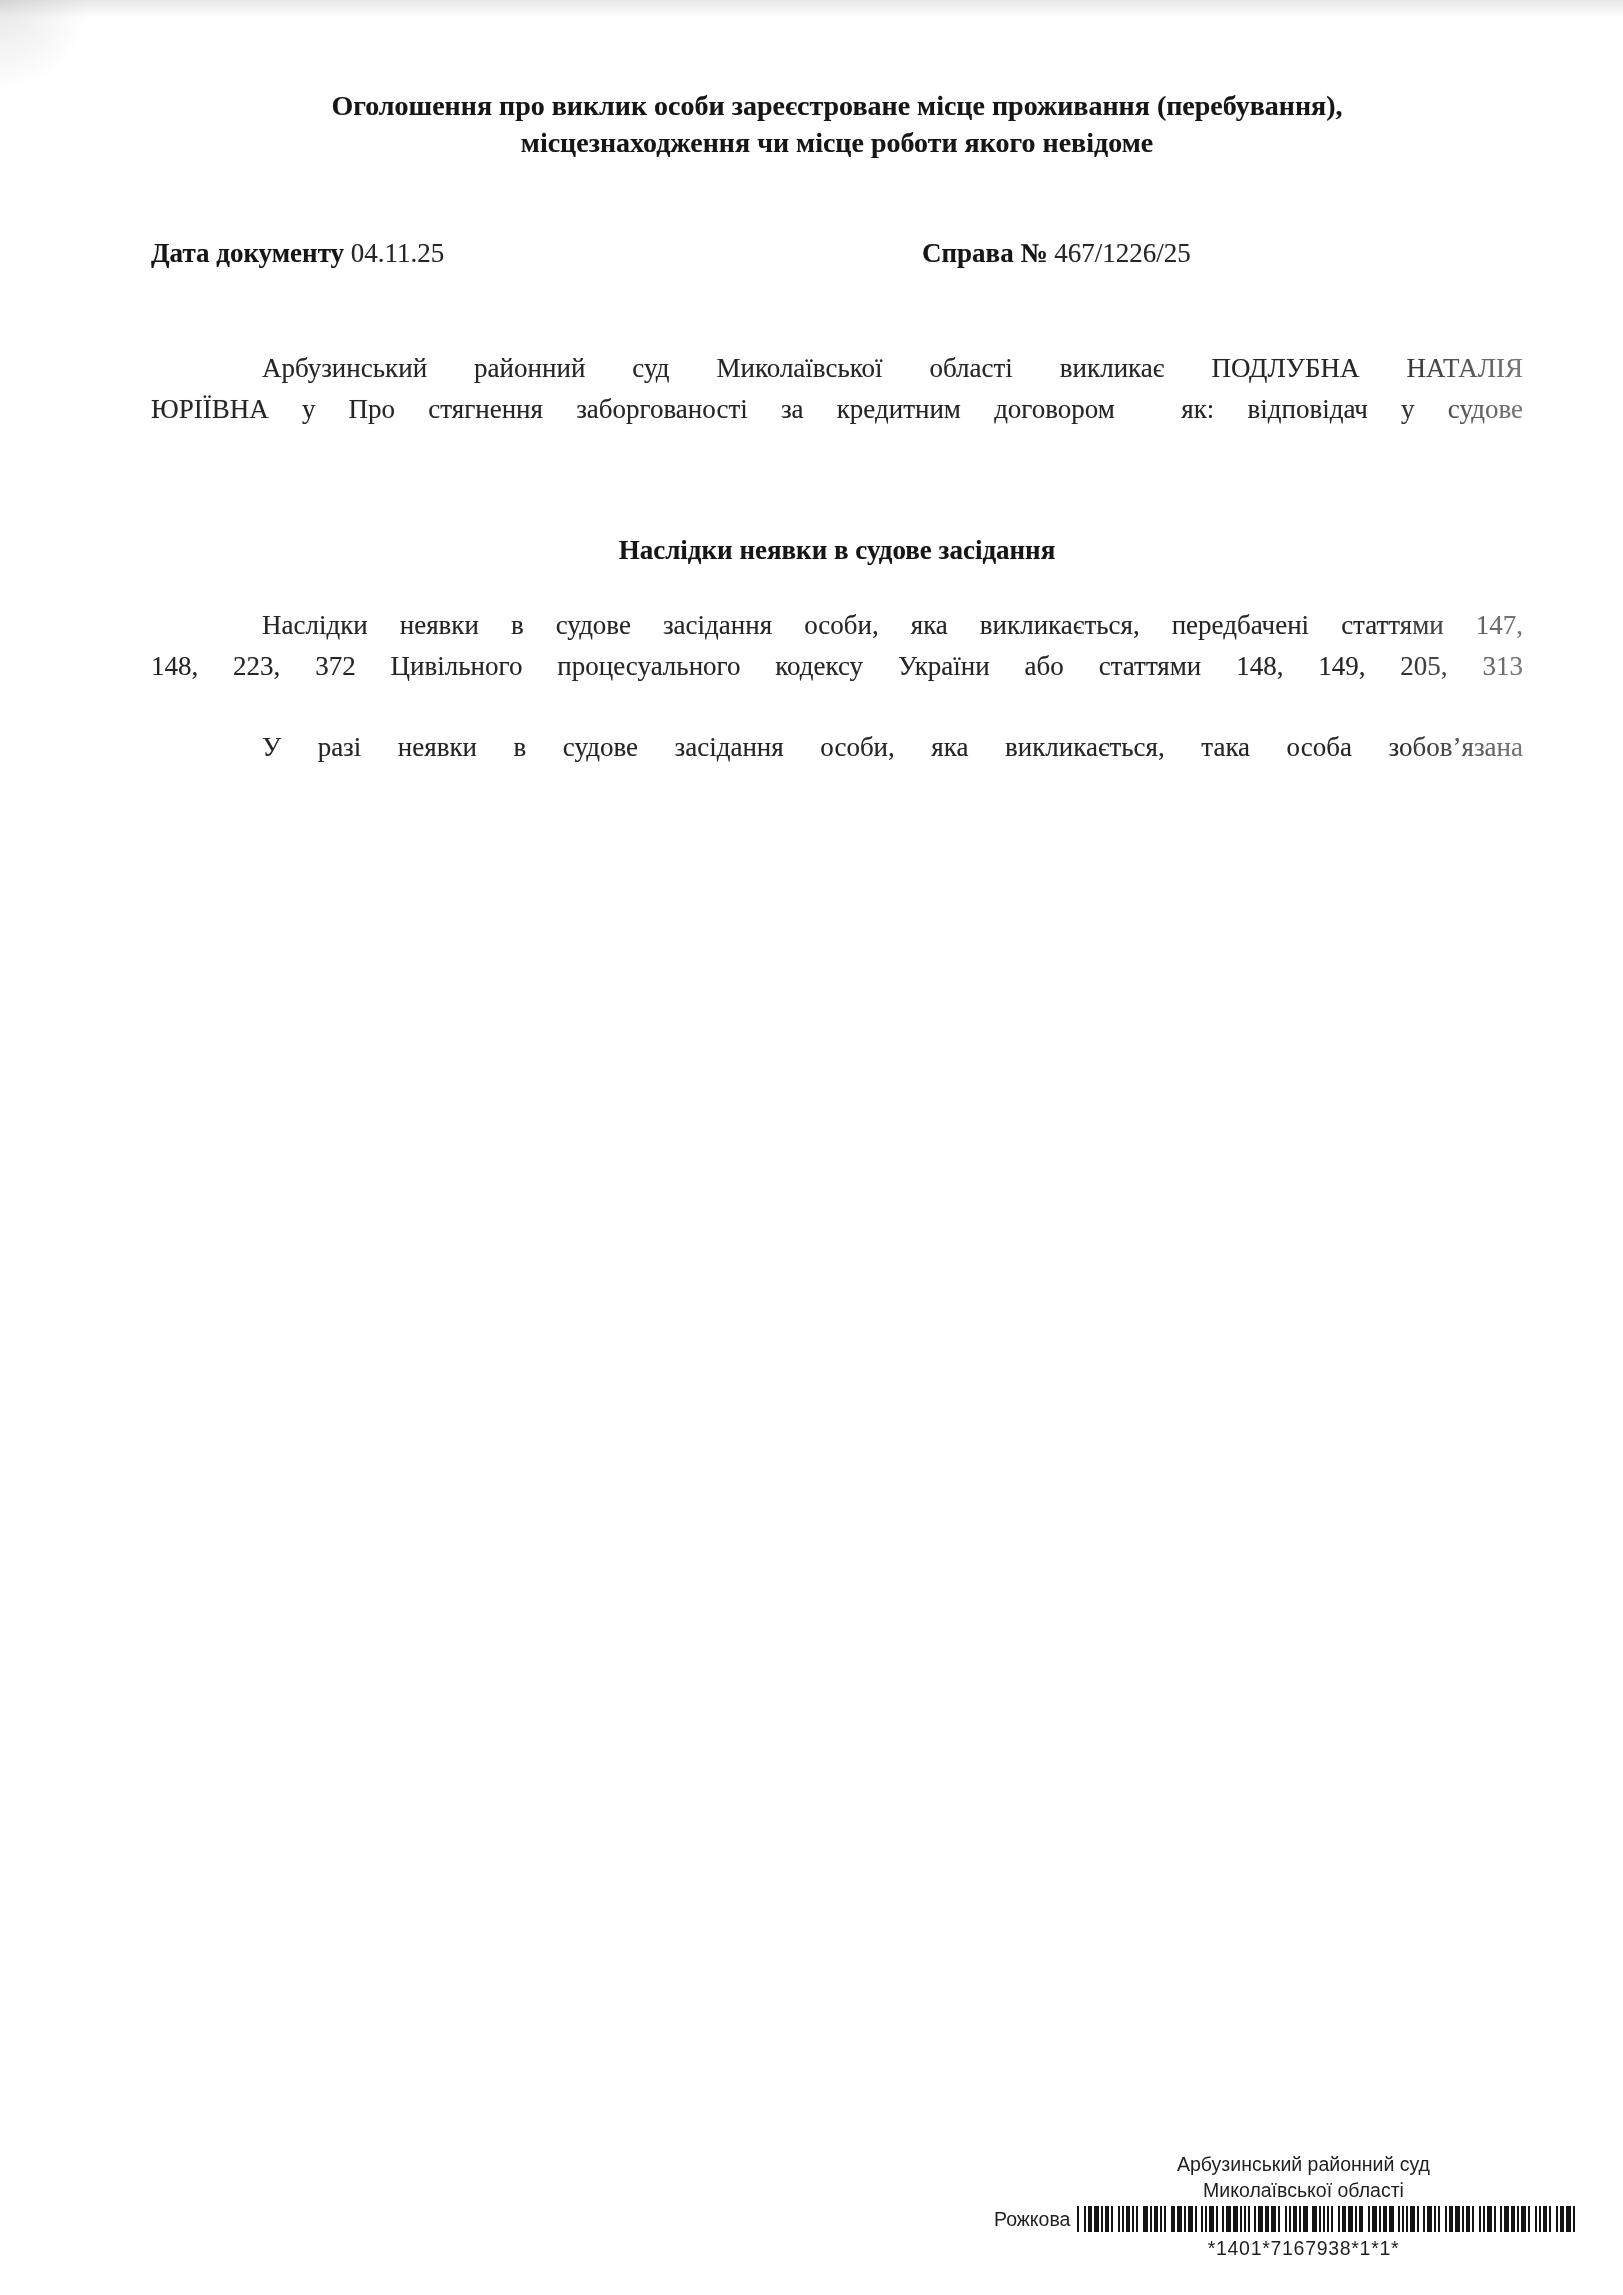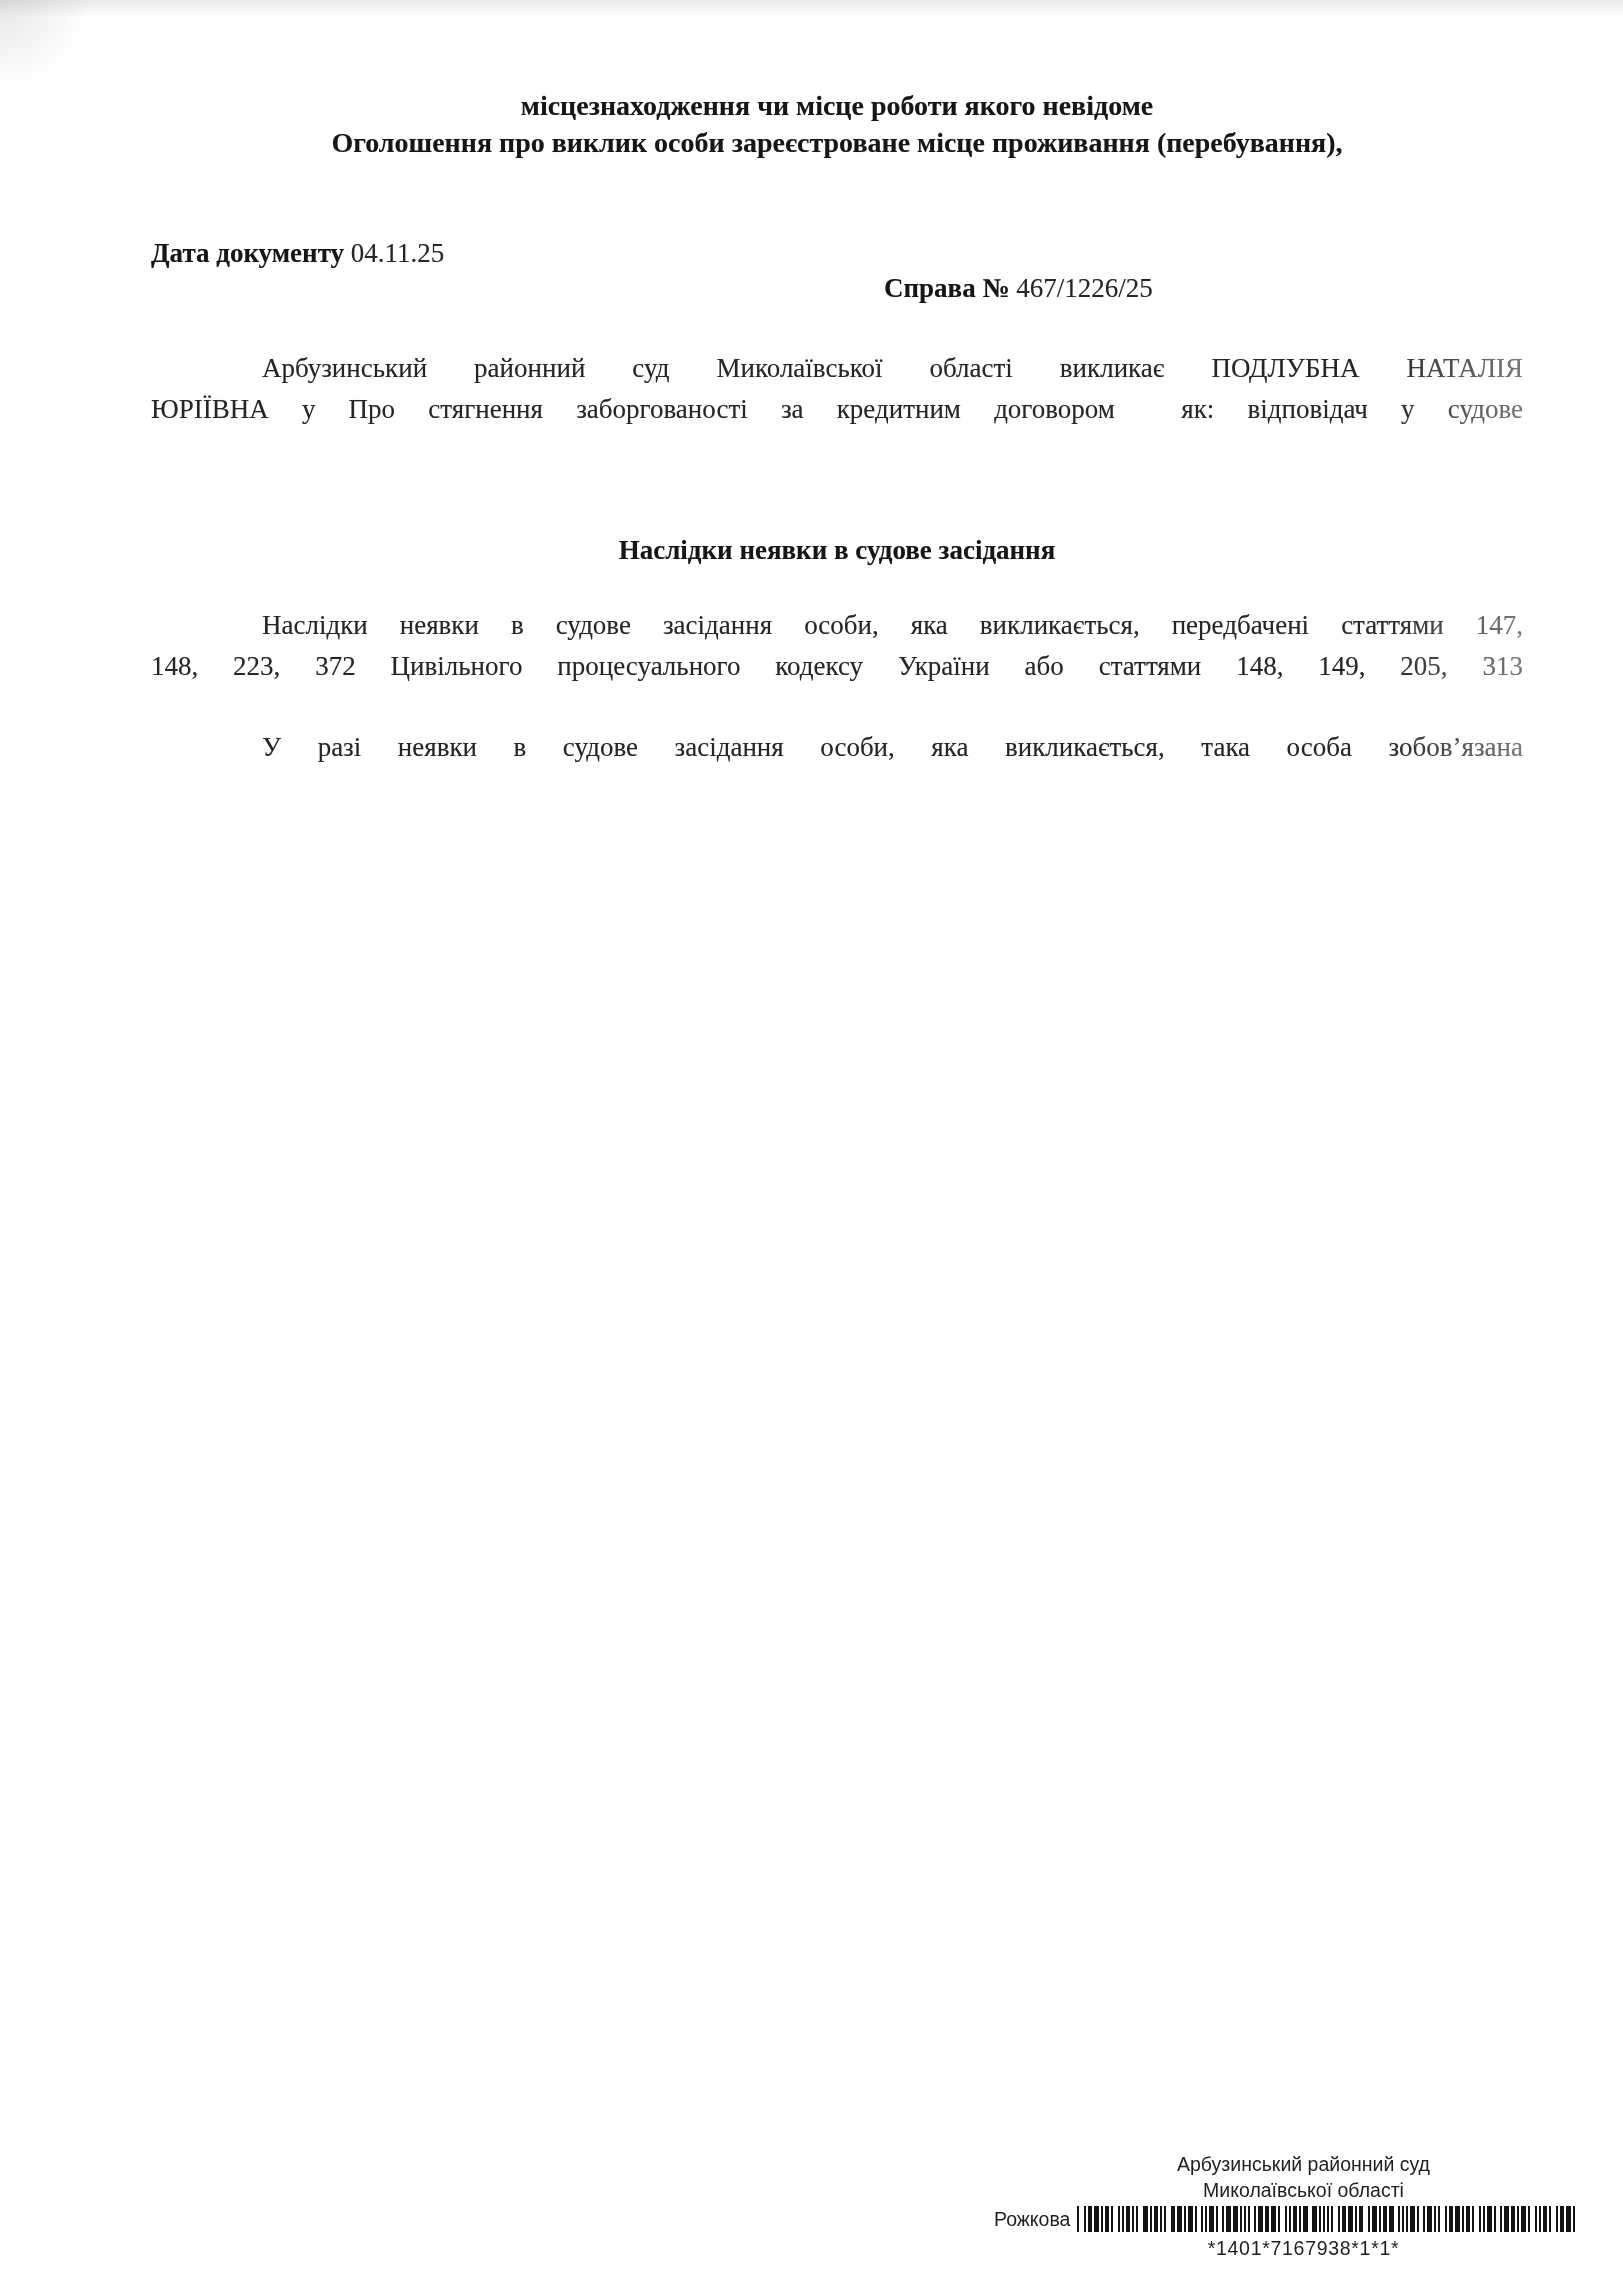--- a/index.html
+++ b/index.html
@@ -28,21 +28,21 @@
   }
   .txt{text-shadow:0 0 0.7px rgba(45,45,45,0.35);}
   .title{
     position:absolute;top:87px;left:151px;width:1372px;
     text-align:center;font-weight:bold;font-size:28px;line-height:37px;color:#161616;
   }
   .meta{
     position:absolute;top:233px;left:151px;width:1372px;height:41px;
     font-size:27px;line-height:41px;
   }
-  .meta .case{position:absolute;left:733px;top:0;margin-top:35px;}
+  .meta .case{position:absolute;left:771px;top:0;}
   .b{font-weight:bold;color:#161616;}
   .para{
     position:absolute;left:151px;width:1372px;
     font-size:27px;line-height:41px;
   }
   .para .line{white-space:pre-wrap;}
   .line.jl{text-align:justify;text-align-last:justify;}
   .line.ind{text-indent:111px;}
   .p1{top:348px;}
   .heading{
@@ -67,22 +67,22 @@
 </style>
 </head>
 <body>
 
 <div class="page">
 
   <div class="scan-top"></div>
   <div class="scan-corner"></div>
 
   <div class="title txt">
+    <div>Оголошення про виклик особи зареєстроване місце проживання (перебування),</div>
     <div>місцезнаходження чи місце роботи якого невідоме</div>
-    <div>Оголошення про виклик особи зареєстроване місце проживання (перебування),</div>
   </div>
 
   <div class="meta txt">
     <div class="date">
       <span class="b">Дата документу</span>
       <span>04.11.25</span>
     </div>
     <div class="case">
       <span class="b">Справа №</span>
       <span>467/1226/25</span>

